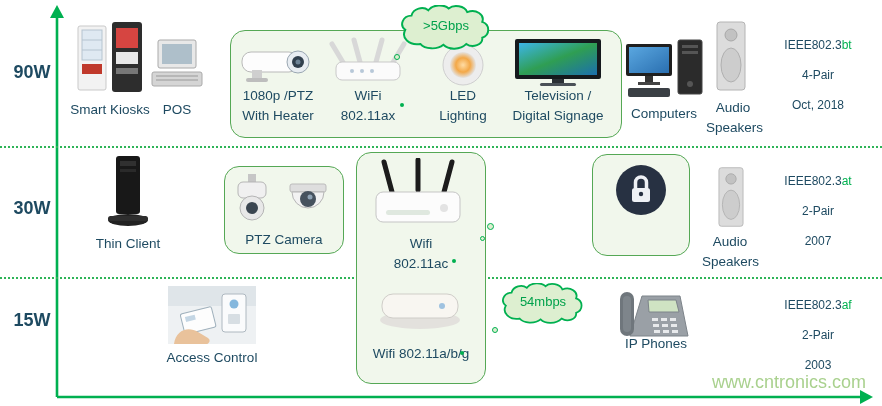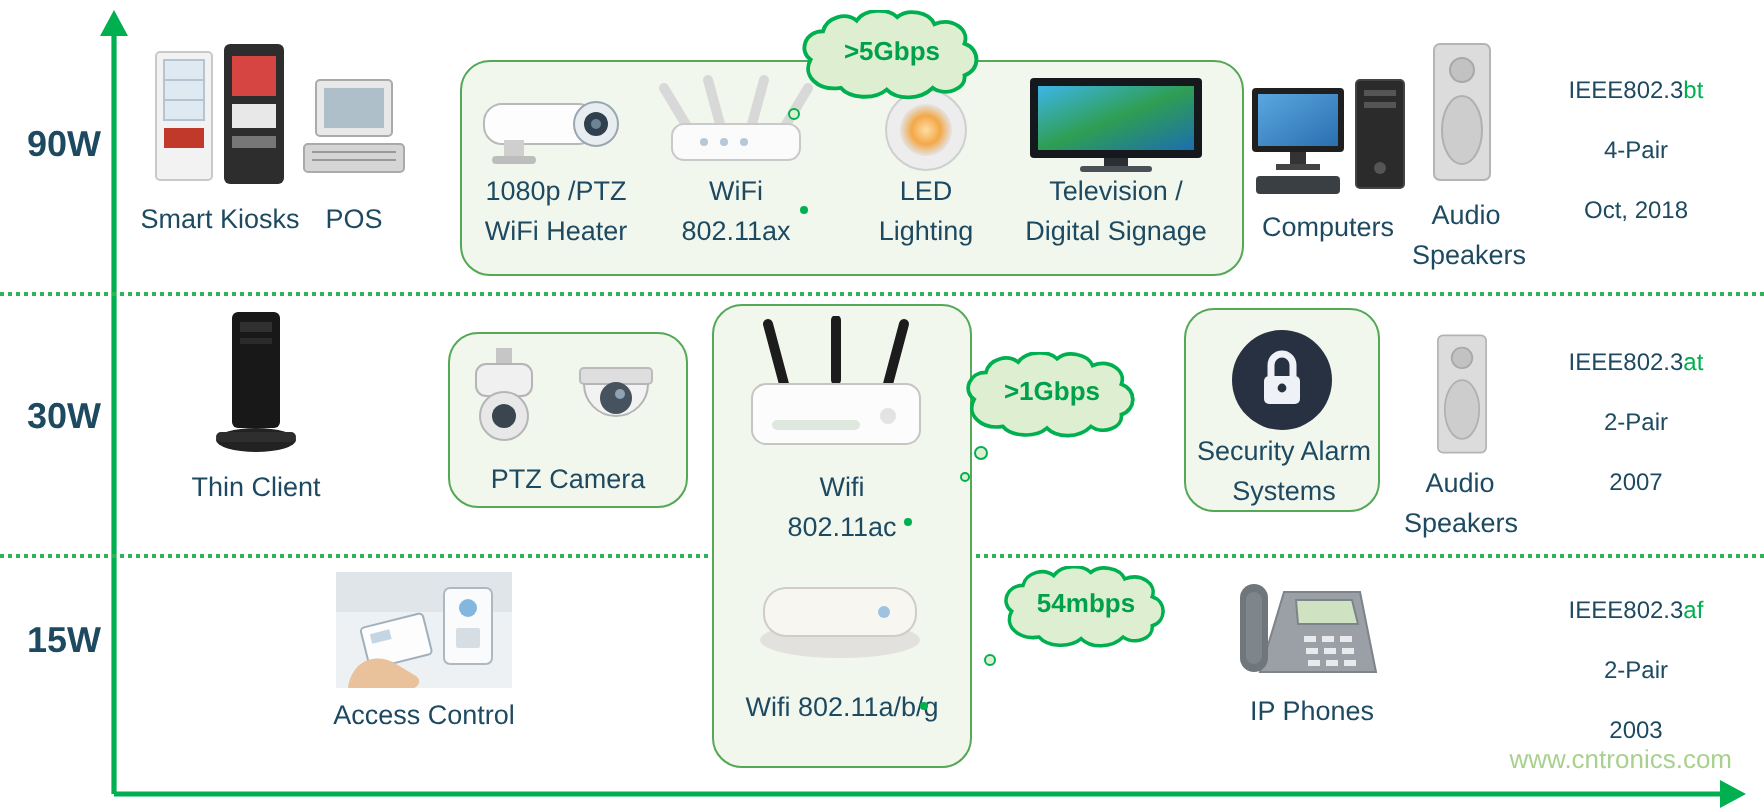--- a/index.html
+++ b/index.html
@@ -6,27 +6,27 @@
   html,body{background:#fff}
   body{font-family:"Liberation Sans","DejaVu Sans",sans-serif}
   .stage{position:relative;width:882px;height:406px;background:#fff;overflow:hidden}
   .abs{position:absolute}
   .lbl{position:absolute;text-align:center;font-size:13.5px;line-height:1.5;color:#1E4A61;white-space:pre-line}
   .power{position:absolute;left:8px;width:48px;text-align:center;font-size:18px;font-weight:bold;color:#1E4A61}
   .gbox{position:absolute;background:#F1F7EC;border:1.5px solid #55A855;border-radius:15px}
   .sep{position:absolute;left:0;width:882px;height:0;border-top:2.2px dotted #2EB457}
   .cloud{position:absolute}
   .cloud svg{position:absolute;left:0;top:0}
-  .cloud-txt{position:absolute;left:0;top:0;right:0;bottom:5px;display:flex;align-items:center;justify-content:center;font-size:13px;font-weight:bold;color:#00A14B}
+  .cloud-txt{position:absolute;left:0;top:0;right:0;bottom:5px;display:flex;align-items:center;justify-content:center;font-size:13px;font-weight:normal;color:#00A14B}
   .ieee{position:absolute;width:124px;text-align:center;font-size:12px;color:#1E4A61;line-height:30px}
   .ieee .suf{color:#00B050}
   .dot{position:absolute;border-radius:50%}
   .dot.o{background:#ddefd0;border:1.5px solid #00B050}
   .dot.s{background:#00B050}
-  .wm{position:absolute;font-size:13px;color:#A9D18E}
+  .wm{position:absolute;font-size:18px;color:#A9D18E}
 </style>
 </head>
 <body>
 
 <svg width="0" height="0" style="position:absolute">
   <defs>
     <radialGradient id="ledg">
       <stop offset="0%" stop-color="#ffdca4"></stop>
         <stop offset="55%" stop-color="#f3a848"></stop>
         <stop offset="100%" stop-color="#e4e4e4"></stop>
@@ -85,21 +85,21 @@
 
   <svg class="abs" style="left:238px;top:42px" width="78" height="42" viewBox="0 0 78 42">
     <rect x="4" y="10" width="56" height="20" rx="9" fill="#fdfdfd" stroke="#b9b9b9"></rect>
     <circle cx="60" cy="20" r="11" fill="#e8edf2" stroke="#9aa7b2"></circle>
     <circle cx="60" cy="20" r="6" fill="#31404e"></circle>
     <circle cx="60" cy="20" r="2.5" fill="#6d8396"></circle>
     <rect x="14" y="28" width="10" height="10" fill="#cfcfcf"></rect>
     <rect x="8" y="36" width="22" height="4" rx="2" fill="#bdbdbd"></rect>
   </svg>
   <div class="lbl" style="left:232px;top:86px;width:92px">1080p /PTZ
-WiFi Heater</div>
+With Heater</div>
 
   <svg class="abs" style="left:328px;top:36px" width="80" height="50" viewBox="0 0 80 50">
     <g stroke="#d8d8d8" stroke-width="5" stroke-linecap="round">
       <line x1="16" y1="28" x2="4" y2="8"></line>
       <line x1="32" y1="26" x2="26" y2="4"></line>
       <line x1="48" y1="26" x2="54" y2="4"></line>
       <line x1="64" y1="28" x2="76" y2="8"></line>
     </g>
     <rect x="8" y="26" width="64" height="18" rx="6" fill="#fbfbfb" stroke="#c9c9c9"></rect>
     <circle cx="24" cy="35" r="2" fill="#b7c8d8"></circle>
@@ -192,39 +192,31 @@
       <line x1="48" y1="32" x2="48" y2="2"></line>
       <line x1="74" y1="34" x2="82" y2="4"></line>
     </g>
     <rect x="6" y="34" width="84" height="30" rx="7" fill="#fcfcfc" stroke="#c5c5c5"></rect>
     <rect x="16" y="52" width="44" height="5" rx="2.5" fill="#dfe8df"></rect>
     <circle cx="74" cy="50" r="4" fill="#e3e3e3"></circle>
   </svg>
   <div class="lbl" style="left:366px;top:234px;width:110px">Wifi
 802.11ac</div>
 
-  <div class="cloud" style="left:479px;top:176px;width:94px;height:44px">
-    <svg width="94" height="44" viewBox="0 0 110 52">
-      <path d="M26 44 C13 46 4 37 9 28 C2 23 6 12 16 12 C18 4 29 1 35 6 C40 -1 53 -1 58 4 C64 -1 76 1 79 8 C89 4 99 11 96 19 C105 22 105 34 96 37 C97 45 85 49 78 44 C71 51 58 51 52 45 C45 51 31 50 26 44 Z" fill="#ddefd0" stroke="#00B050" stroke-width="2.2"></path>
-    </svg>
-    <span class="cloud-txt">&gt;1Gbps</span>
-  </div>
   <div class="dot o" style="left:487px;top:223px;width:7px;height:7px"></div>
   <div class="dot o" style="left:480px;top:236px;width:5px;height:5px"></div>
   <div class="dot s" style="left:452px;top:259px;width:4px;height:4px"></div>
 
   <div class="gbox" style="left:592px;top:154px;width:98px;height:102px"></div>
   <svg class="abs" style="left:612px;top:162px" width="58" height="56" viewBox="0 0 58 56">
     <circle cx="29" cy="28" r="25" fill="#273142"></circle>
     <rect x="20" y="26" width="18" height="14" rx="2.5" fill="#eef1f5"></rect>
     <path d="M23.5 26 v-5.5 a5.5 5.5 0 0 1 11 0 V26" fill="none" stroke="#eef1f5" stroke-width="3.5"></path>
     <circle cx="29" cy="32" r="2.2" fill="#273142"></circle>
   </svg>
-  <div class="lbl" style="left:596px;top:216px;width:92px">Security Alarm
-Systems</div>
 
   <svg class="abs" style="left:714px;top:166px" width="34" height="62" viewBox="0 0 38 72">
     <rect x="5" y="2" width="28" height="68" rx="3" fill="#dcdcdc" stroke="#b4b4b4"></rect>
     <circle cx="19" cy="15" r="6" fill="#c2c2c2" stroke="#a8a8a8"></circle>
     <ellipse cx="19" cy="45" rx="10" ry="17" fill="#cdcdcd" stroke="#b0b0b0"></ellipse>
   </svg>
   <div class="lbl" style="left:702px;top:232px;width:56px">Audio
 Speakers</div>
 
   <div class="ieee" style="left:756px;top:166px">
@@ -271,21 +263,21 @@
       <rect x="35" y="42" width="6" height="3"></rect>
         <rect x="44" y="42" width="6" height="3"></rect>
         <rect x="53" y="42" width="6" height="3"></rect>
       <rect x="36" y="48" width="6" height="3"></rect>
         <rect x="45" y="48" width="6" height="3"></rect>
         <rect x="54" y="48" width="6" height="3"></rect>
     </g>
     <rect x="2" y="10" width="14" height="44" rx="7" fill="#6f767c"></rect>
     <rect x="5" y="14" width="8" height="36" rx="4" fill="#7e858b"></rect>
   </svg>
-  <div class="lbl" style="left:612px;top:346px;width:88px">IP Phones</div>
+  <div class="lbl" style="left:612px;top:334px;width:88px">IP Phones</div>
 
   <div class="ieee" style="left:756px;top:290px">
     <div><span>IEEE802.3</span><span class="suf">af</span></div>
     <div>2-Pair</div>
     <div>2003</div>
   </div>
 
   <div class="wm" style="right:16px;top:372px">www.cntronics.com</div>
 
 </div>

